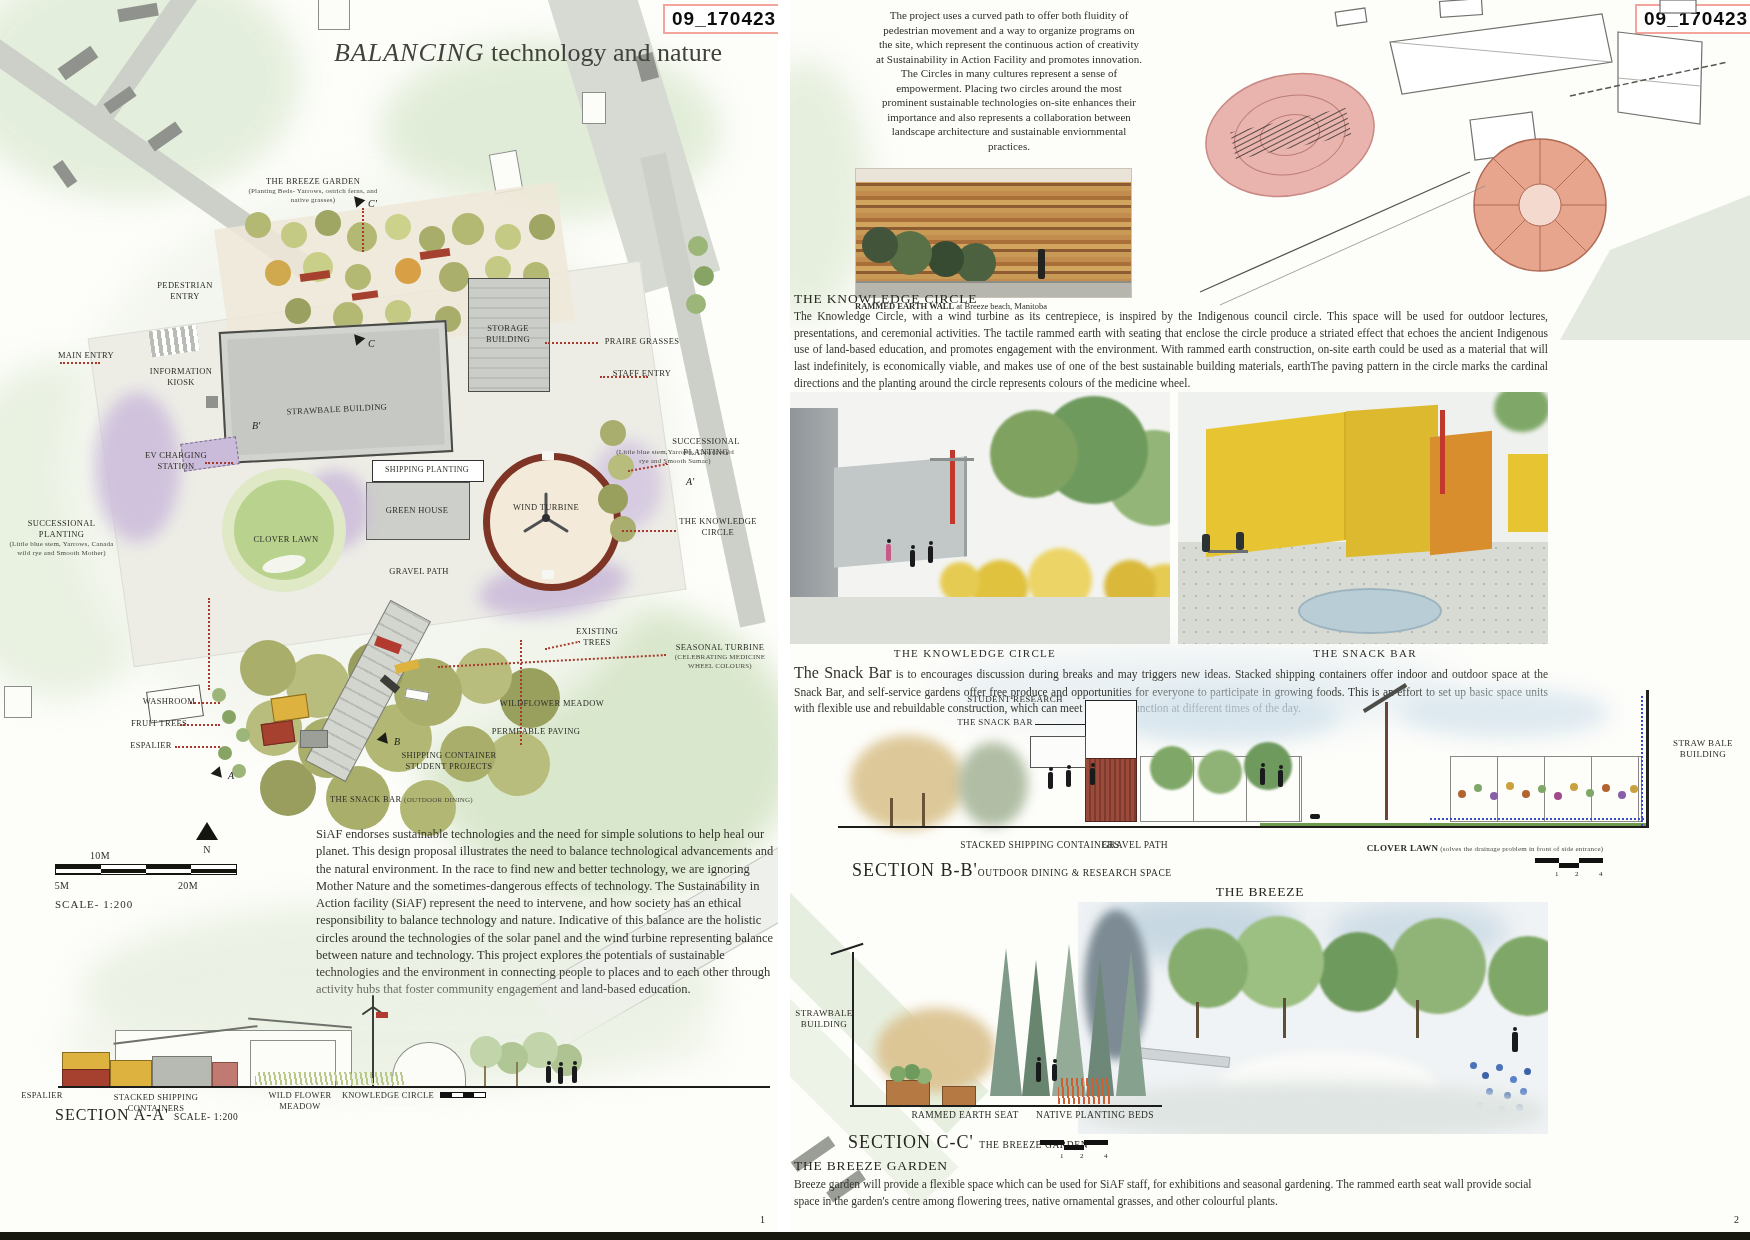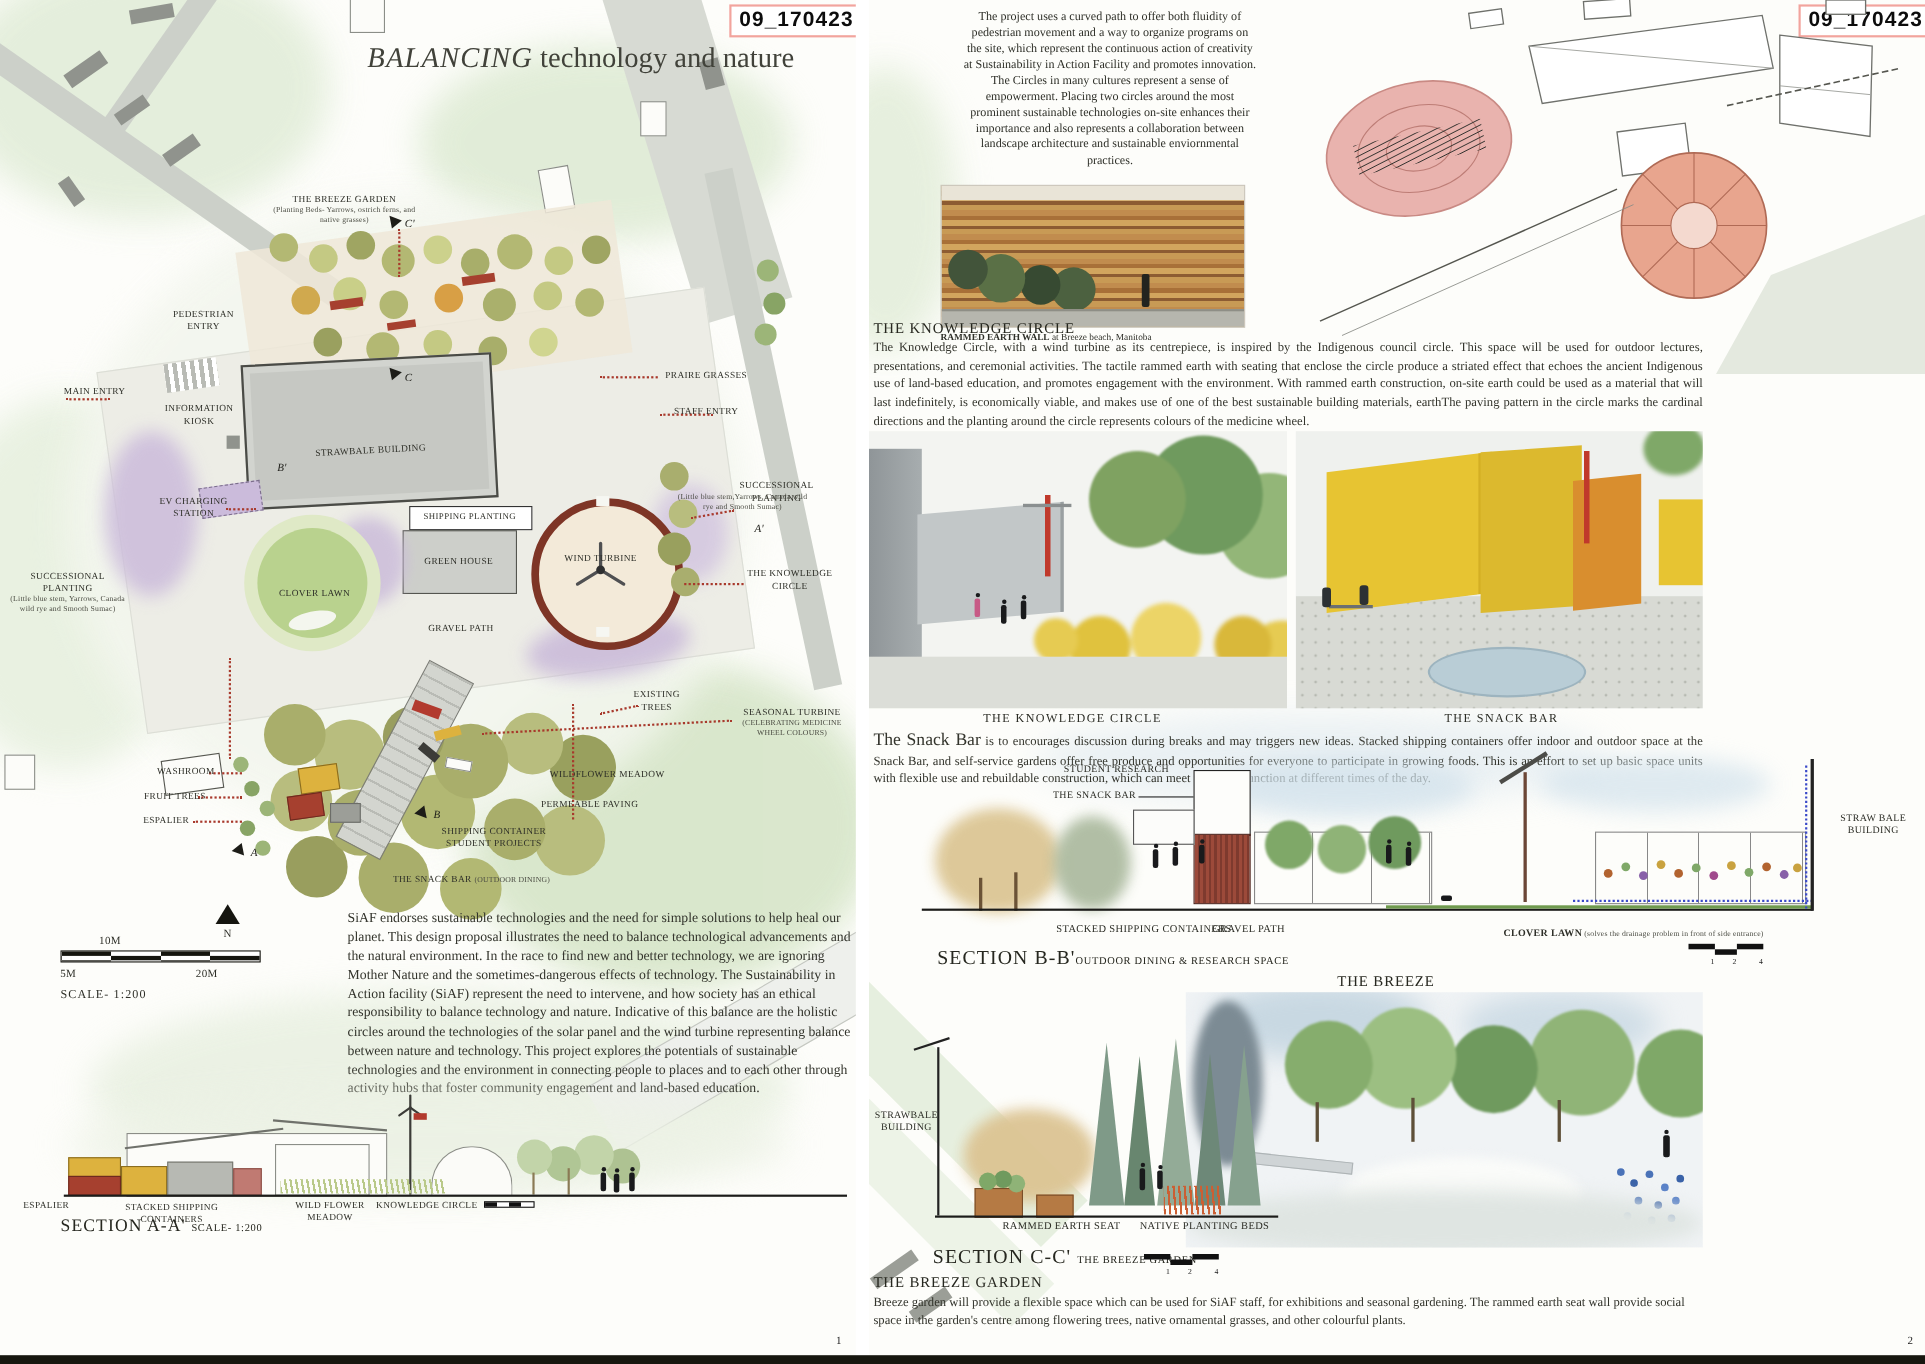--- a/index.html
+++ b/index.html
@@ -72,20 +72,23 @@
     </div>
 
     <div class="abs" style="left:108px;top:298px;width:556px;height:330px;transform:rotate(-8deg);background:#ededE6;border:1px solid #dcded6"></div>
 
     <div class="abs" style="left:222px;top:205px;width:345px;height:140px;transform:rotate(-8deg);background:#efe8d8;opacity:.85"></div>
     <div class="stamp" style="left:245px;top:212px;width:26px;height:26px;background:#b3b873;box-shadow:36px 10px 0 #c4c983,70px -2px 0 #9fa562,104px 12px 0 2px #b3b873,140px 2px 0 #ccd18c,174px 14px 0 #a8ae6a,210px 4px 0 3px #b3b873,250px 12px 0 #c4c983,284px 2px 0 #9fa562,20px 48px 0 #d0a94e,60px 42px 0 2px #c9cf88,100px 52px 0 #b3b873,150px 46px 0 #d89f45,196px 52px 0 2px #aab06c,240px 44px 0 #c4c983,278px 50px 0 #b3b873,40px 86px 0 #9aa05f,90px 92px 0 2px #b3b873,140px 88px 0 #c4c983,190px 94px 0 #a8ae6a,236px 86px 0 #d0d590"></div>
     <div class="abs" style="left:300px;top:272px;width:30px;height:8px;background:#a6402f;transform:rotate(-8deg)"></div>
     <div class="abs" style="left:352px;top:292px;width:26px;height:7px;background:#a6402f;transform:rotate(-8deg)"></div>
     <div class="abs" style="left:420px;top:250px;width:30px;height:8px;background:#a6402f;transform:rotate(-8deg)"></div>
 
+    <div class="abs" style="left:468px;top:278px;width:80px;height:112px;background:repeating-linear-gradient(180deg,#cbcdc8 0 8px,#bcbeb9 8px 10px);border:1.5px solid #4c4d48">
+      <div class="lbl" style="left:0;top:44px;width:78px"><span>STORAGE BUILDING</span></div>
+    </div>
 
     <div class="abs" style="left:222px;top:326px;width:224px;height:128px;transform:rotate(-3deg);background:#c6c8c3;border:2px solid #4a4b46;box-shadow:inset 0 0 0 6px #d2d4cf">
       <div class="lbl" style="left:32px;top:76px;width:160px"><span>STRAWBALE BUILDING</span></div>
     </div>
 
     <div class="abs" style="left:372px;top:460px;width:110px;height:20px;background:#fff;border:1.5px solid #333">
       <div class="lbl" style="left:0;top:4px;width:108px;font-size:8px"><span>SHIPPING PLANTING</span></div>
     </div>
 
     <div class="abs" style="left:366px;top:482px;width:102px;height:56px;background:#cdcfca;border:1.5px solid #54554f">
@@ -147,39 +150,39 @@
     <div class="dotr" style="left:60px;top:362px;width:40px"></div>
     <div class="dotr" style="left:205px;top:462px;width:28px"></div>
 
     <div class="lbl" style="left:248px;top:176px;width:130px"><span>THE BREEZE GARDEN</span></div>
     <div class="lbl sub" style="left:242px;top:187px;width:142px"><span>(Planting Beds- Yarrows, ostrich ferns, and native grasses)</span></div>
     <div class="lbl" style="left:150px;top:280px;width:70px"><span>PEDESTRIAN ENTRY</span></div>
     <div class="lbl" style="left:56px;top:350px;width:60px"><span>MAIN ENTRY</span></div>
     <div class="lbl" style="left:140px;top:366px;width:82px"><span>INFORMATION KIOSK</span></div>
     <div class="lbl" style="left:140px;top:450px;width:72px"><span>EV CHARGING STATION</span></div>
     <div class="lbl" style="left:14px;top:518px;width:95px"><span>SUCCESSIONAL PLANTING</span></div>
-    <div class="lbl sub" style="left:4px;top:540px;width:115px"><span>(Little blue stem, Yarrows, Canada wild rye and Smooth Sumac)</span></div>
+    <div class="lbl sub" style="left:4px;top:540px;width:115px"><span>(Little blue stem, Yarrows, Canada wild rye and Smooth Mother)</span></div>
     <div class="lbl" style="left:596px;top:336px;width:92px"><span>PRAIRE GRASSES</span></div>
     <div class="lbl" style="left:606px;top:368px;width:72px"><span>STAFF ENTRY</span></div>
     <div class="lbl" style="left:505px;top:502px;width:82px"><span>WIND TURBINE</span></div>
     <div class="lbl" style="left:650px;top:436px;width:112px"><span>SUCCESSIONAL PLANTING</span></div>
     <div class="lbl sub" style="left:616px;top:448px;width:118px"><span>(Little blue stem,Yarrows, Canada wild rye and Smooth Sumac)</span></div>
     <div class="lbl" style="left:676px;top:516px;width:84px"><span>THE KNOWLEDGE CIRCLE</span></div>
     <div class="lbl" style="left:238px;top:534px;width:96px"><span>CLOVER LAWN</span></div>
     <div class="lbl" style="left:378px;top:566px;width:82px"><span>GRAVEL PATH</span></div>
     <div class="lbl" style="left:566px;top:626px;width:62px"><span>EXISTING TREES</span></div>
     <div class="lbl" style="left:666px;top:642px;width:108px"><span>SEASONAL TURBINE</span></div>
     <div class="lbl sub" style="left:664px;top:653px;width:112px"><span>(CELEBRATING MEDICINE WHEEL COLOURS)</span></div>
     <div class="lbl" style="left:496px;top:698px;width:112px"><span>WILDFLOWER MEADOW</span></div>
     <div class="lbl" style="left:480px;top:726px;width:112px"><span>PERMEABLE PAVING</span></div>
     <div class="lbl" style="left:138px;top:696px;width:62px"><span>WASHROOM</span></div>
     <div class="lbl" style="left:128px;top:718px;width:62px"><span>FRUIT TREES</span></div>
     <div class="lbl" style="left:120px;top:740px;width:62px"><span>ESPALIER</span></div>
     <div class="lbl" style="left:390px;top:750px;width:118px"><span>SHIPPING CONTAINER STUDENT PROJECTS</span></div>
-    <div class="lbl" style="left:330px;top:794px;width:170px;text-align:right;white-space:nowrap"><span>THE SNACK BAR</span> <span class="sub">(OUTDOOR DINING)</span></div>
+    <div class="lbl" style="left:330px;top:794px;width:170px;text-align:left;white-space:nowrap"><span>THE SNACK BAR</span> <span class="sub">(OUTDOOR DINING)</span></div>
 
     <div class="tri" style="left:352px;top:198px;transform:rotate(200deg)"></div>
     <div class="mk" style="left:368px;top:198px"><span>C'</span></div>
     <div class="tri" style="left:352px;top:336px;transform:rotate(200deg)"></div>
     <div class="mk" style="left:368px;top:338px"><span>C</span></div>
     <div class="mk" style="left:252px;top:420px"><span>B'</span></div>
     <div class="mk" style="left:686px;top:476px"><span>A'</span></div>
     <div class="tri" style="left:378px;top:732px;transform:rotate(20deg)"></div>
     <div class="mk" style="left:394px;top:736px"><span>B</span></div>
     <div class="tri" style="left:212px;top:766px;transform:rotate(20deg)"></div>

